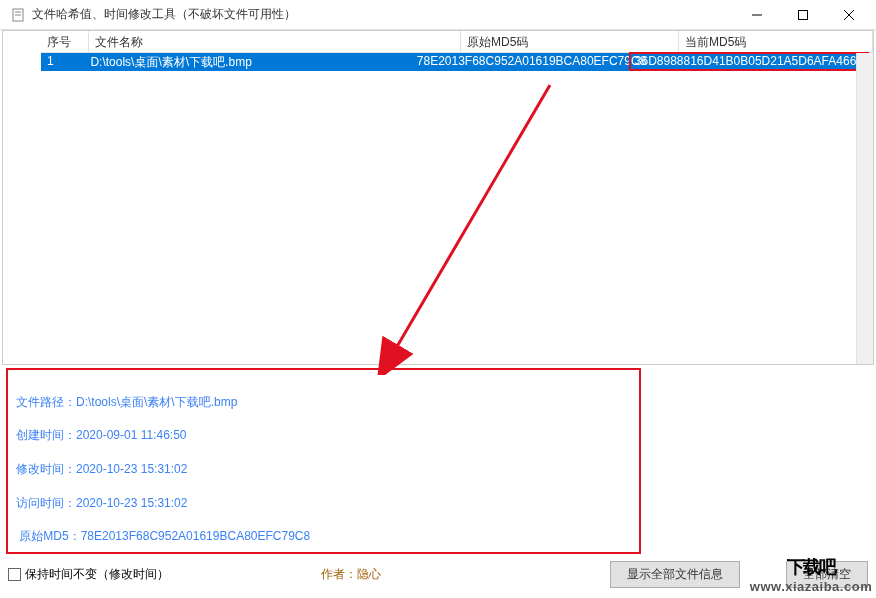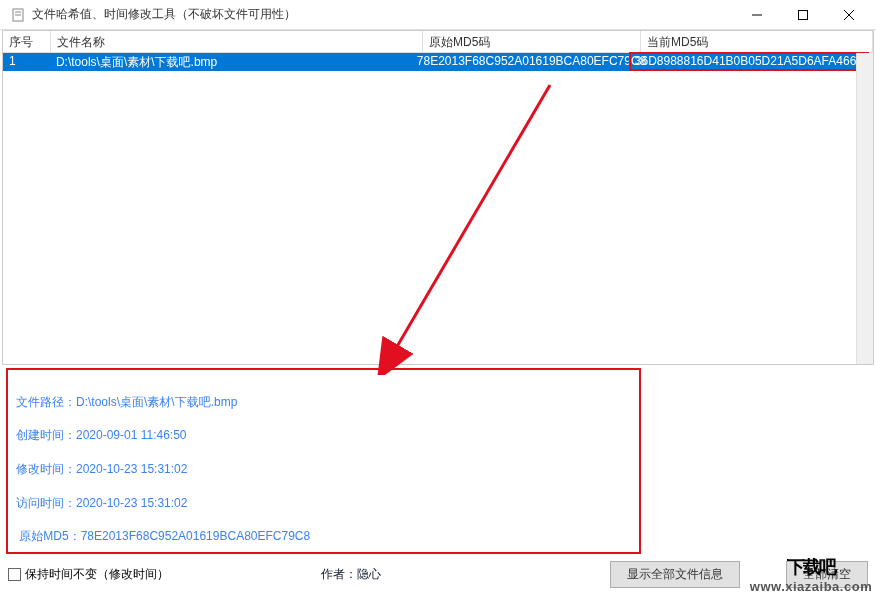--- a/index.html
+++ b/index.html
@@ -2,41 +2,41 @@
 <html><head>
 <meta charset="utf-8">
 <style>
 * { margin: 0; padding: 0; box-sizing: border-box; font-family: "Microsoft YaHei", SimSun, sans-serif; font-size: 12px; }
 body { background: #fff; width: 876px; height: 598px; position: relative; overflow: hidden; }
 .titlebar { height: 30px; background: #fff; border-bottom: 1px solid #e0e0e0; display: flex; align-items: center; padding: 0 4px; }
 .titlebar-icon { width: 16px; height: 16px; margin: 0 6px; display: flex; align-items: center; justify-content: center; }
 .titlebar-title { flex: 1; color: #333; }
 .window-controls { display: flex; }
 .win-btn { width: 46px; height: 30px; display: flex; align-items: center; justify-content: center; color: #555; cursor: pointer; }
-.table-area { height: 335px; border: 1px solid #ccc; margin: 0 2px; position: relative; overflow: hidden; background: #fff; }
+.table-area { height: 335px; border: 1px solid #ccc; margin: 0 2px; position: relative; overflow: hidden; background: #fff; padding-left: 38px; }
 .table-header { display: flex; height: 22px; background: #fff; border-bottom: 1px solid #e0e0e0; }
 .th { border-right: 1px solid #e0e0e0; padding: 3px 6px; color: #333; box-sizing: border-box; }
 .th-seq { width: 48px; }
 .th-name { width: 372px; }
 .th-orig { width: 218px; }
 .th-curr { flex: 1; }
 .table-row { display: flex; height: 18px; background: #0078d7; color: #fff; font-family: "Courier New", monospace; }
 .td { padding: 1px 6px; box-sizing: border-box; }
 .td-seq { width: 48px; }
 .td-name { width: 372px; }
 .td-orig { width: 218px; }
 .td-curr { flex: 1; border: 2px solid #e01020; margin: -1px 4px 0 0; padding: 0 4px; }
 .scrollbar-v { position: absolute; right: 0; top: 22px; bottom: 0; width: 17px; background: #f0f0f0; border-left: 1px solid #e0e0e0; }
 .arrow-annot { position: absolute; top: 75px; left: 370px; pointer-events: none; }
 .info-panel { border: 2px solid #e01020; margin: 3px 235px 3px 6px; height: 186px; padding: 6px 8px; font-family: "SimSun", "Courier New", monospace; font-size: 13px; color: #3b82f6; line-height: 1.35; white-space: pre; overflow: hidden; }
 .info-line { display: block; }
 .bottom-bar { display: flex; align-items: center; padding: 4px 8px; gap: 12px; position: absolute; bottom: 6px; left: 0; right: 0; }
 .checkbox-wrap { display: flex; align-items: center; gap: 4px; justify-content: flex-end; }
 .checkbox-box { width: 13px; height: 13px; border: 1px solid #666; background: #fff; }
-.author { margin-left: 140px; color: #0f172a; }
+.author { margin-left: 140px; color: #a16207; }
 .btn { border: 1px solid #adadad; background: #e1e1e1; padding: 4px 16px; cursor: pointer; color: #333; margin-left: 34px; }
 .spacer { flex: 1; }
 .watermark { position: absolute; right: 0; bottom: 0; width: 130px; height: 64px; display: flex; flex-direction: column; align-items: center; justify-content: center; color: #000; font-weight: bold; pointer-events: none; }
 .wm-main { font-size: 18px; font-family: Liberation Serif, serif; letter-spacing: -2px; margin-top: 16px; }
 .wm-sub { font-size: 13px; color: #555; letter-spacing: 0.5px; }
 </style>
 </head>
 <body>
 
 <div class="titlebar">

